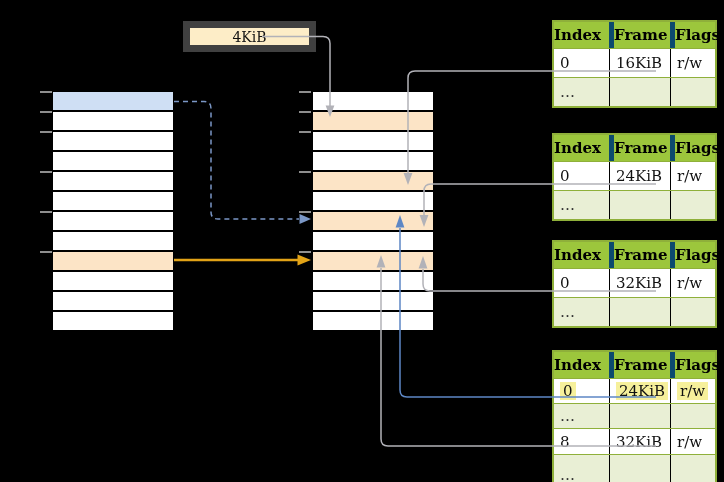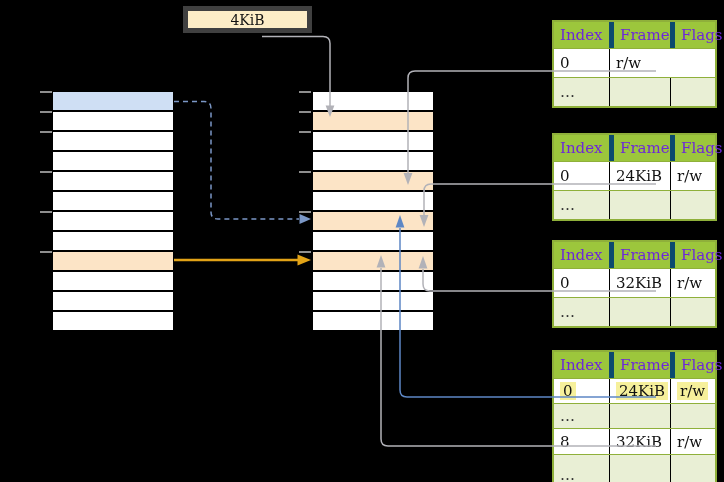--- a/index.html
+++ b/index.html
@@ -12,40 +12,40 @@
   .memcol{position:absolute;width:120px;display:flex;flex-direction:column;gap:2px;}
   #left-column{left:53px;top:92px;}
   #middle-column{left:313px;top:92px;}
   .mrow{height:18px;width:100%;}
   .f-white{background:#ffffff;}
   .f-blue{background:var(--c-virtual-page-blue,#cfdff4);}
   .f-orange{background:var(--c-frame-orange,#fce4c6);}
   .tick{position:absolute;width:12px;height:2px;background:#8e8e8e;}
   
   #frame-size-box{
-    position:absolute;left:183px;top:6px;width:119px;height:17px;
+    position:absolute;left:183px;top:21px;width:119px;height:17px;
     background:var(--c-label-box-cream,#fdedc7);
-    border:5px solid #404040;
+    border:7px solid #404040;
     display:flex;align-items:center;justify-content:center;
     font-size:14px;color:#111;z-index:2;
   }
   
   .ptable{
     position:absolute;left:552px;width:165px;
     border:2px solid var(--c-table-border-green,#8fb03a);
     box-sizing:border-box;background:#fff;z-index:2;
   }
   #table-0{top:20px;}
   #table-1{top:133px;}
   #table-2{top:240px;}
   #table-3{top:350px;}
   .thdr{display:grid;grid-template-columns:55px 61px 45px;height:26px;
     background:var(--c-table-header-green,#9cc63c);}
-  .hcell{display:flex;align-items:center;padding-left:6px;
-    color:#6d28d9;font-weight:normal;font-size:15px;}
+  .hcell{display:flex;align-items:center;padding-left:0;
+    color:#000000;font-weight:bold;font-size:15px;}
   .hcell + .hcell{border-left:5px solid #0c4a6e;}
   .trow{display:grid;grid-template-columns:55px 61px 45px;height:28px;
     border-top:1px solid var(--c-table-border-green,#8fb03a);background:#fff;}
   .trow.dots{background:var(--c-table-dots-row-green,#e9efd5);}
   .tcell{display:flex;align-items:center;padding-left:6px;
     font-size:15px;color:#111;overflow:hidden;}
   .tcell + .tcell{border-left:1px solid #000;}
   .trow.dots .tcell{color:#333;}
   #table-3 .trow{height:24px;}
   #table-3 .trow:nth-child(4){height:25px;}
@@ -113,20 +113,21 @@
 
 <div id="tables-root">
     <div class="ptable" id="table-0">
       <div class="thdr">
         <div class="hcell">Index</div>
         <div class="hcell">Frame</div>
         <div class="hcell">Flags</div>
       </div>
       <div class="trow">
         <div class="tcell">0</div>
+        <div class="tcell">16KiB</div>
         <div class="tcell">r/w</div>
       </div>
       <div class="trow dots">
         <div class="tcell">…</div>
         <div class="tcell"></div>
         <div class="tcell"></div>
       </div>
     </div>
     <div class="ptable" id="table-1">
       <div class="thdr">

